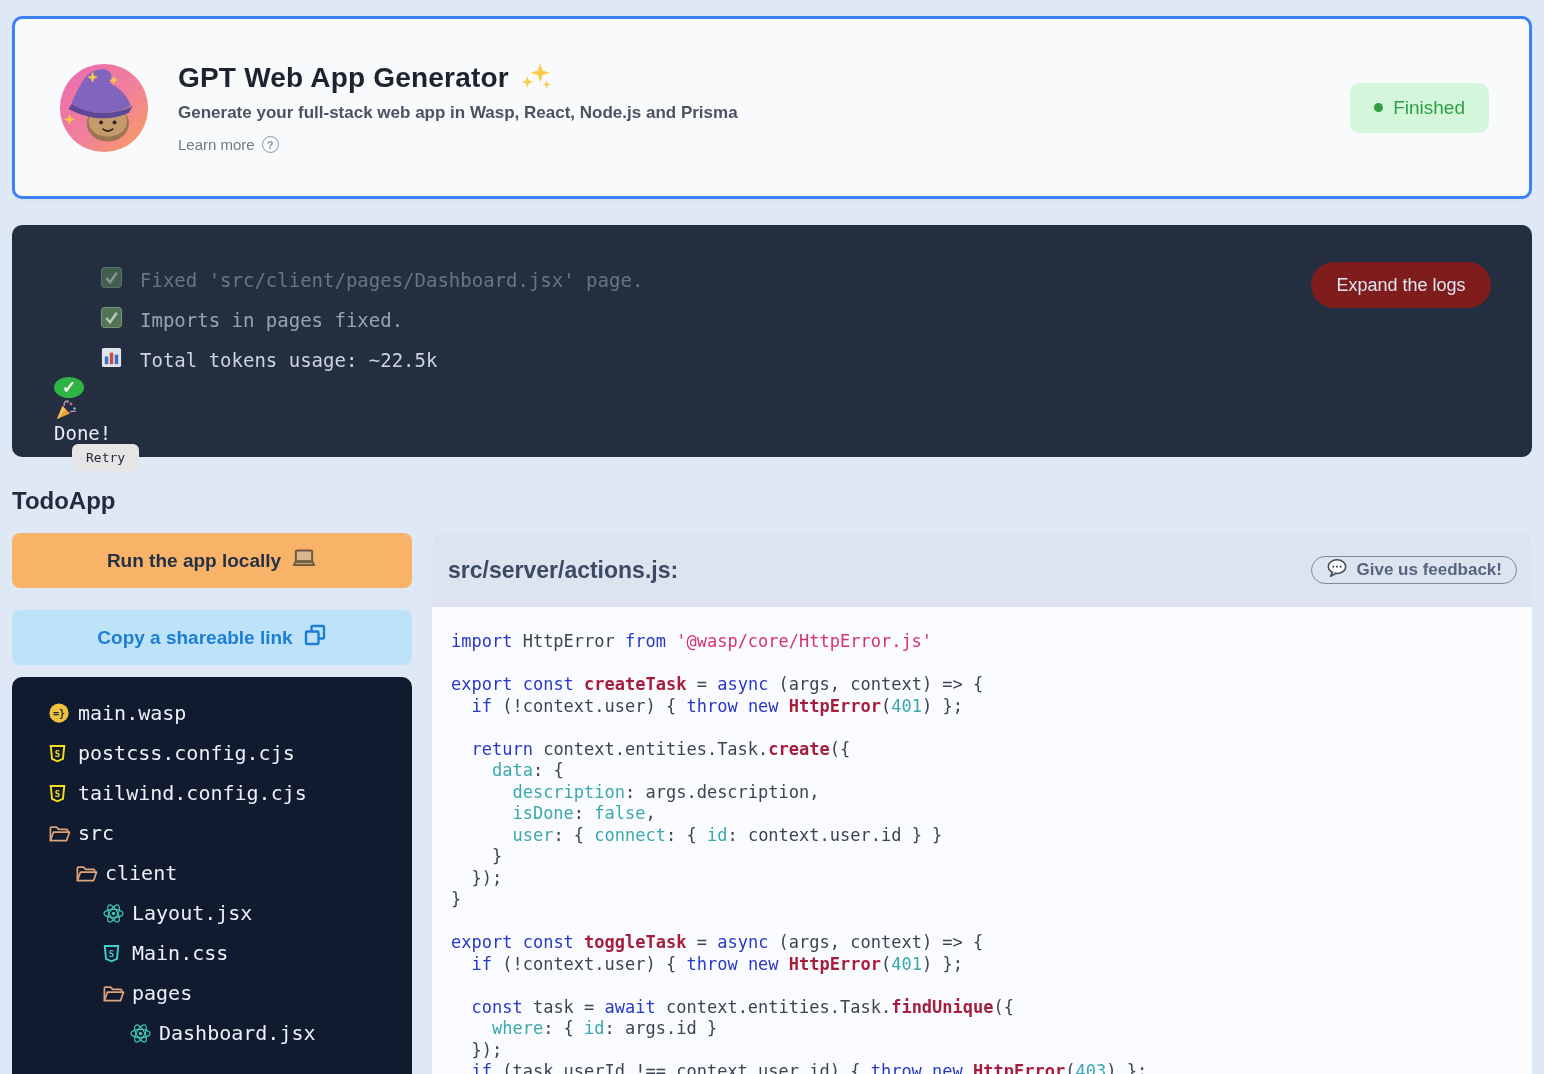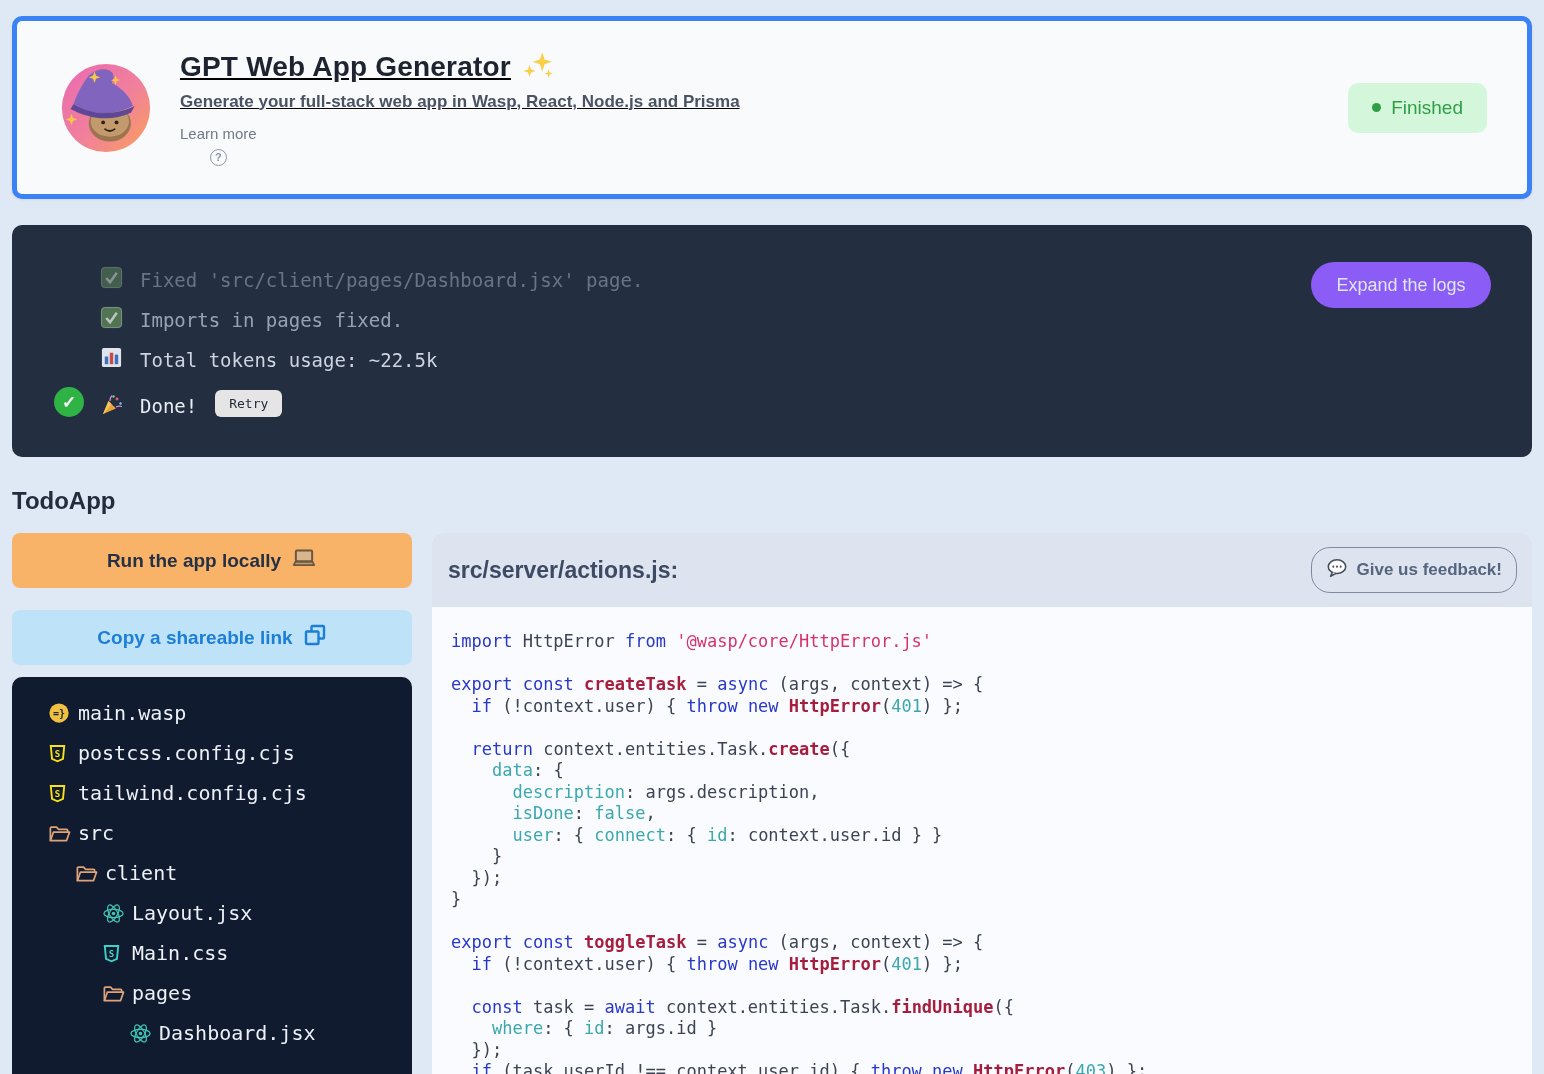--- a/index.html
+++ b/index.html
@@ -8,35 +8,34 @@
     background: #dfe9f5;
     font-family: "Liberation Sans", sans-serif;
     position: relative;
   }
 
   
   .hero-card {
     margin: 16px 12px 26px 12px;
     height: 183px;
     background: #f8fafc;
-    border: 5px solid #3b82f6;
+    border: 3px solid #3b82f6;
     border-radius: 10px;
     box-shadow: 0 1px 3px rgba(30,41,59,.06);
     display: flex;
     align-items: center;
     padding: 0 40px 0 43px;
     position: relative;
-    text-decoration: underline;
   }
   .avatar { width: 92px; height: 92px; flex: 0 0 92px; margin-right: 28px; }
   .hero-text { flex: 1; }
   .hero-title-row { display: flex; align-items: center; gap: 10px; margin-bottom: 8px; }
   .hero-title { font-size: 28px; font-weight: 800; color: #1d2430; letter-spacing: .2px; }
   .hero-subtitle { font-size: 17px; font-weight: 700; color: #4a5362; margin-bottom: 13px; }
-  .learn-more { display: inline-flex; align-items: center; gap: 7px; font-size: 15px; color: #707a88; text-decoration: none; cursor: pointer; flex-direction: column; }
+  .learn-more { display: inline-flex; align-items: center; gap: 7px; font-size: 15px; color: #707a88; text-decoration: none; cursor: pointer; }
   .q-icon { width: 17px; height: 17px; border: 1.5px solid #8a94a4; border-radius: 50%; display: inline-flex; align-items: center; justify-content: center; }
   .q-icon::before { content: "?"; font-size: 11px; color: #8a94a4; font-weight: 700; }
   .status-badge {
     position: absolute; right: 40px; top: 50%; transform: translateY(-50%);
     background: #d4f7dc; color: #2f9e44; border-radius: 10px;
     height: 50px; padding: 0 24px; display: flex; align-items: center; gap: 10px;
     font-size: 19px;
   }
   .status-dot { width: 9px; height: 9px; border-radius: 50%; background: #2f9e44; }
 
@@ -49,30 +48,30 @@
     position: relative;
     padding: 32px 0 0 42px;
   }
   .log-row { height: 40px; display: flex; align-items: center; font-size: 19px; }
   .log-pre { width: 46px; flex: 0 0 46px; display: inline-flex; align-items: center; }
   .log-ic { width: 40px; flex: 0 0 40px; display: inline-flex; align-items: center; }
   .log-tx { font-family: "DejaVu Sans Mono", monospace; margin-top: 6px; }
   .log-row.dim    { opacity: .52; } .log-row.dim .log-tx { color: #aab3c4; }
   .log-row.mid    { opacity: .78; } .log-row.mid .log-tx { color: #b9c2d2; }
   .log-row.bright .log-tx { color: #cdd4e0; }
-  .done-row { height: 40px; display: flex; align-items: flex-end; }
+  .done-row { height: 40px; display: flex; align-items: flex-start; flex-direction: column; }
   .done-check { width: 30px; height: 30px; border-radius: 50%; background: #2fb344; margin-right: 16px;
     display: flex; align-items: center; justify-content: center; }
   .done-check::before { content: "✓"; color: #fff; font-size: 17px; font-weight: 700; }
   .done-ic { width: 40px; display: inline-flex; align-items: center; }
   .done-tx { font-family: "DejaVu Sans Mono", monospace; font-size: 19px; color: #e9edf4; }
   .retry-btn { margin-left: 18px; background: #e5e5e5; color: #222b3a; border: none; border-radius: 6px;
     font-family: "DejaVu Sans Mono", monospace; font-size: 13px; padding: 6px 14px; cursor: pointer; }
   .expand-btn { position: absolute; top: 37px; right: 41px; width: 180px; height: 46px;
-    background: #8b5cf6; color: #dfe6f2; border: none; border-radius: 23px; font-size: 18px;
+    background: #7f1d1d; color: #dfe6f2; border: none; border-radius: 23px; font-size: 18px;
     font-family: "Liberation Sans", sans-serif; cursor: pointer; }
 
   
   .app-name { margin: 0 12px 18px 12px; font-size: 24px; font-weight: 800; color: #222c3d; }
   .workspace { margin: 0 12px; display: flex; gap: 20px; align-items: flex-start; }
   .left-col { width: 400px; flex: 0 0 400px; }
   .run-btn { width: 100%; height: 55px; background: #f8b369; border: none; border-radius: 8px;
     font-size: 19px; font-weight: 700; color: #253044; display: flex; align-items: center;
     justify-content: center; gap: 10px; cursor: pointer; margin-bottom: 22px;
     font-family: "Liberation Sans", sans-serif; }
@@ -85,21 +84,21 @@
   .tree-ic { width: 30px; flex: 0 0 30px; display: inline-flex; align-items: center; }
   .tree-tx { font-family: "DejaVu Sans Mono", monospace; font-size: 20px; color: #edf1f7; }
 
   
   .code-panel { flex: 1; height: 560px; border-radius: 10px 10px 0 0; overflow: hidden;
     background: #fafbfe; }
   .code-header { height: 74px; background: #dee4ef; display: flex; align-items: center;
     justify-content: space-between; padding: 0 15px 0 16px; }
   .code-filename { font-size: 23px; font-weight: 700; color: #3d4a63; }
   .feedback-btn { display: flex; align-items: center; gap: 8px; background: transparent;
-    border: 1.5px solid #7d8aa0; border-radius: 19px; height: 46px; padding: 0 14px;
+    border: 1.5px solid #7d8aa0; border-radius: 19px; height: 28px; padding: 0 14px;
     font-size: 17px; font-weight: 700; color: #55657f; cursor: pointer;
     font-family: "Liberation Sans", sans-serif; }
   .code-body { padding: 24px 0 0 19px; }
   .code-line { font-family: "DejaVu Sans Mono", monospace; font-size: 17px; line-height: 21.5px;
     white-space: pre; color: #3c4454; }
   .code-line .k { color: #2838c7; }
   .code-line .t { color: #a61e3e; font-weight: bold; }
   .code-line .s { color: #d6336c; }
   .code-line .n { color: #3aa8ad; }
   .code-line .p { color: #3c4454; }

